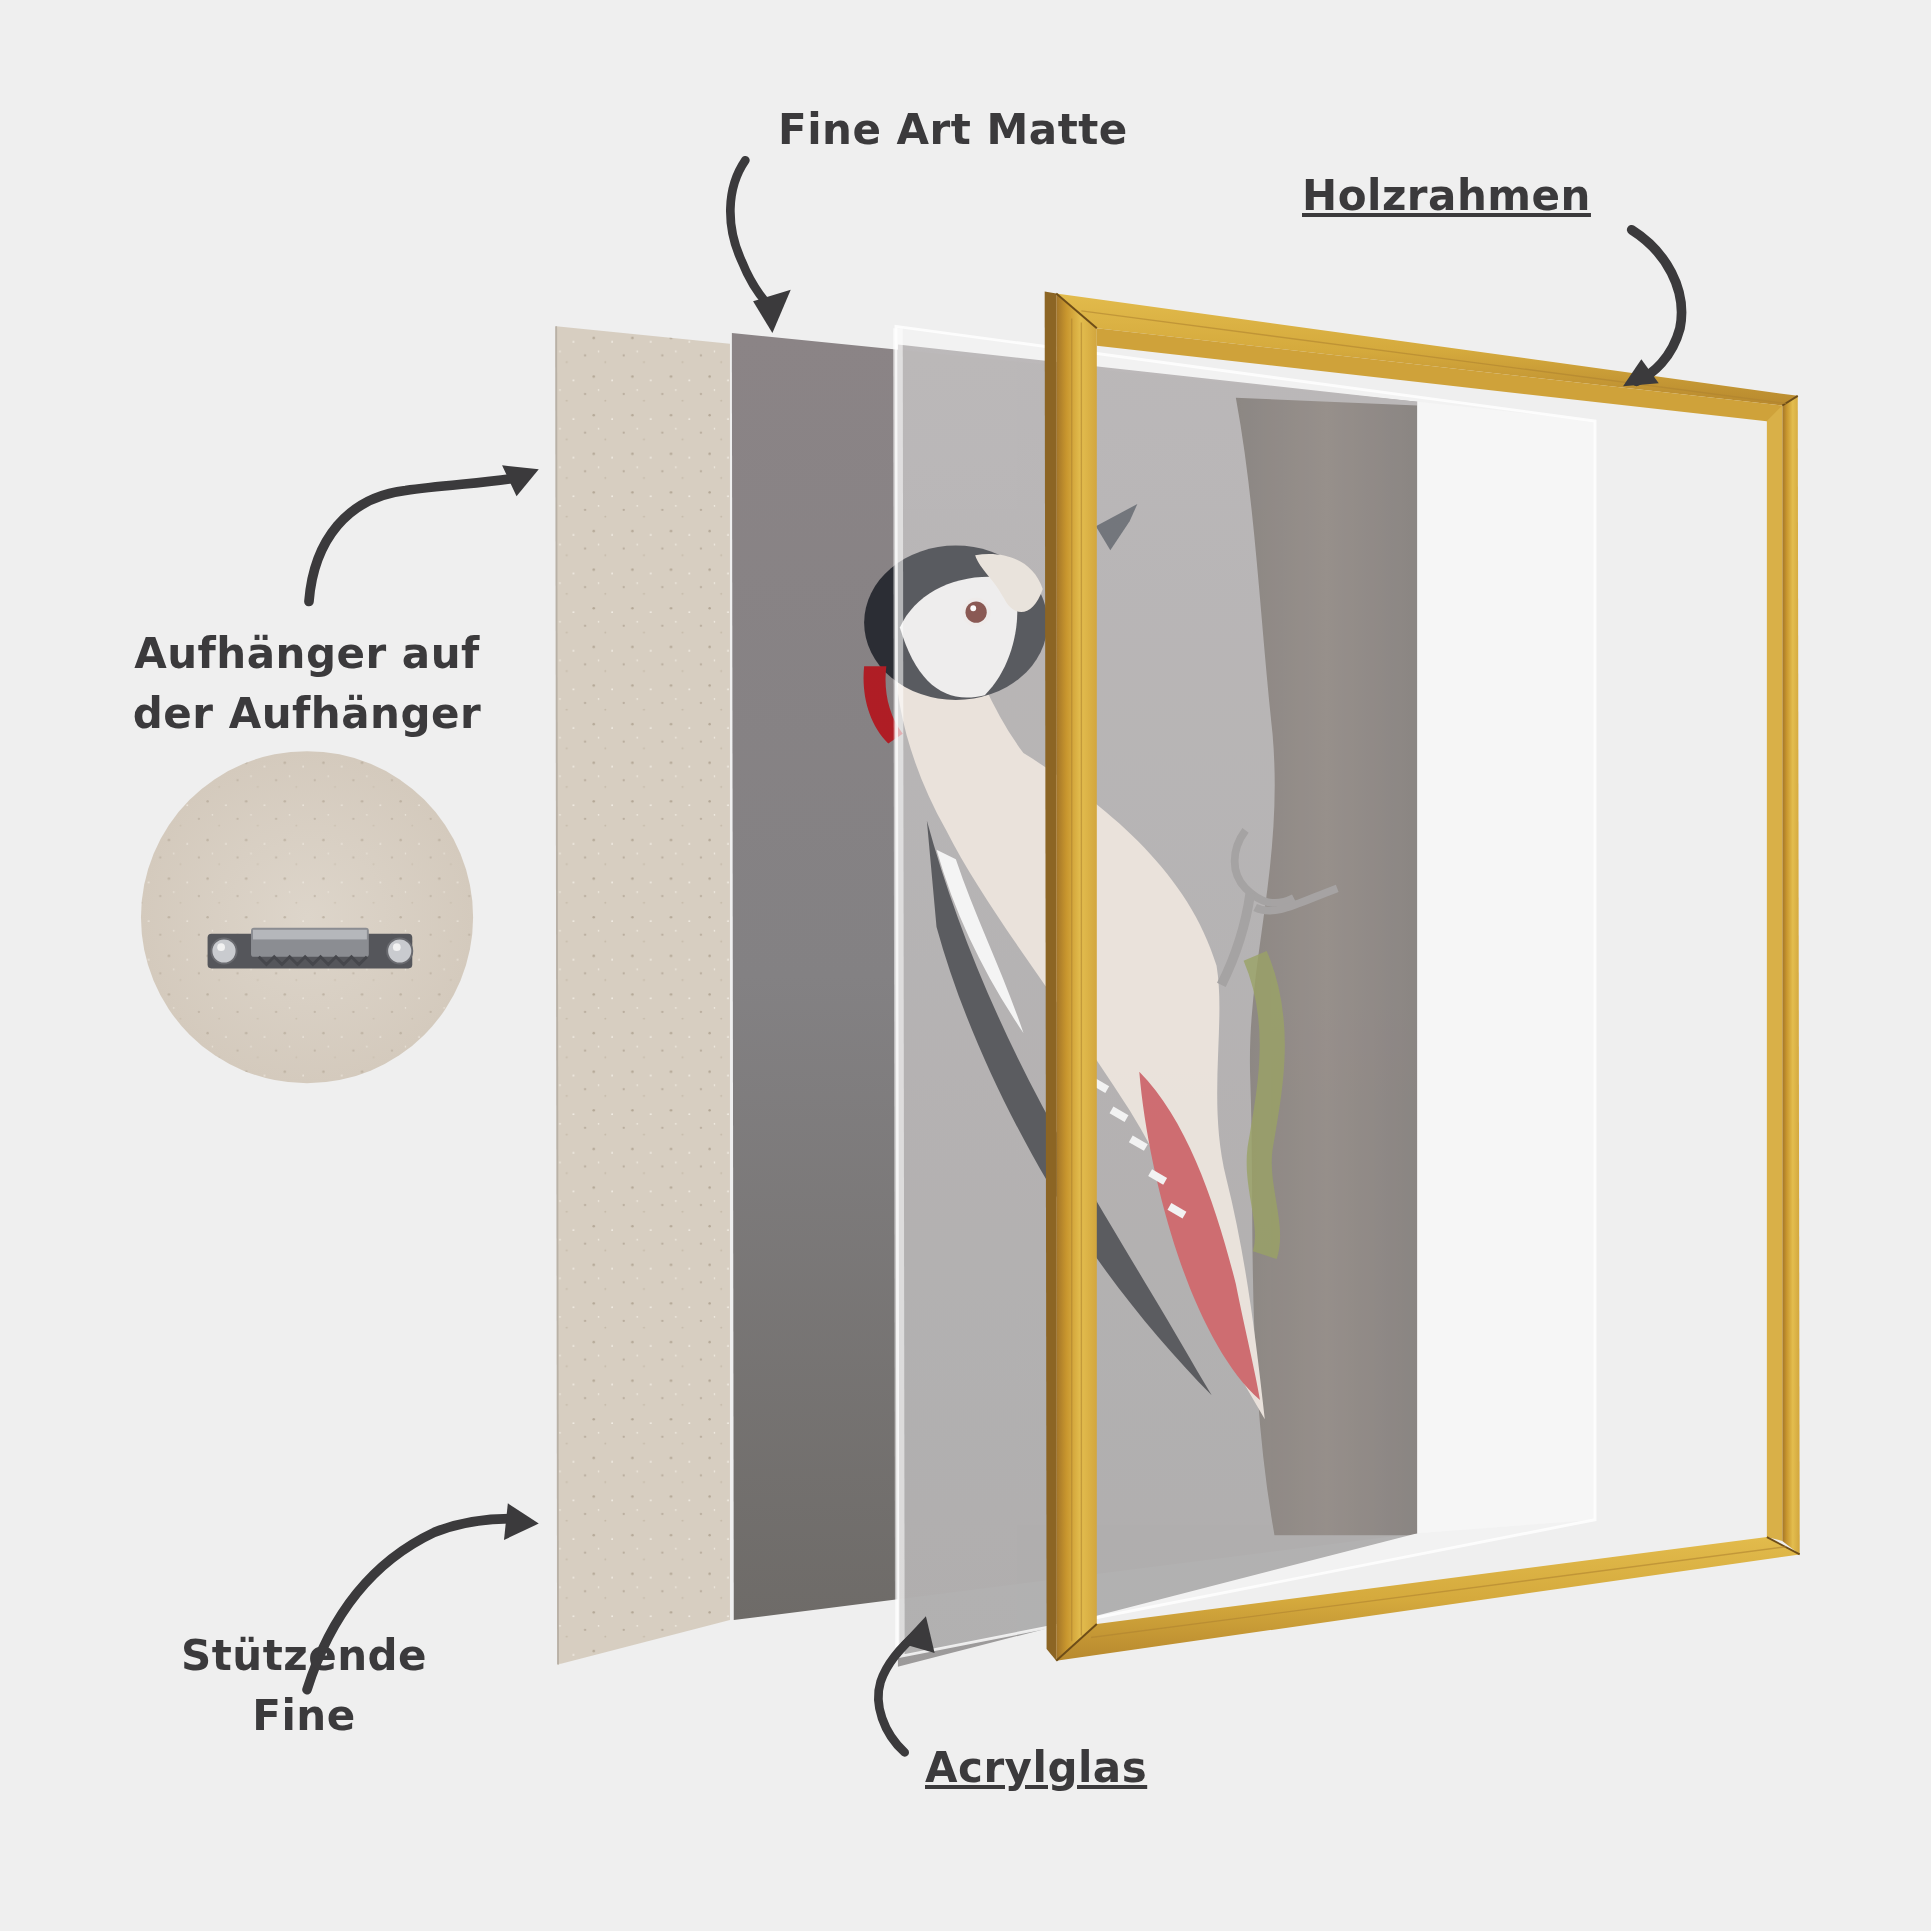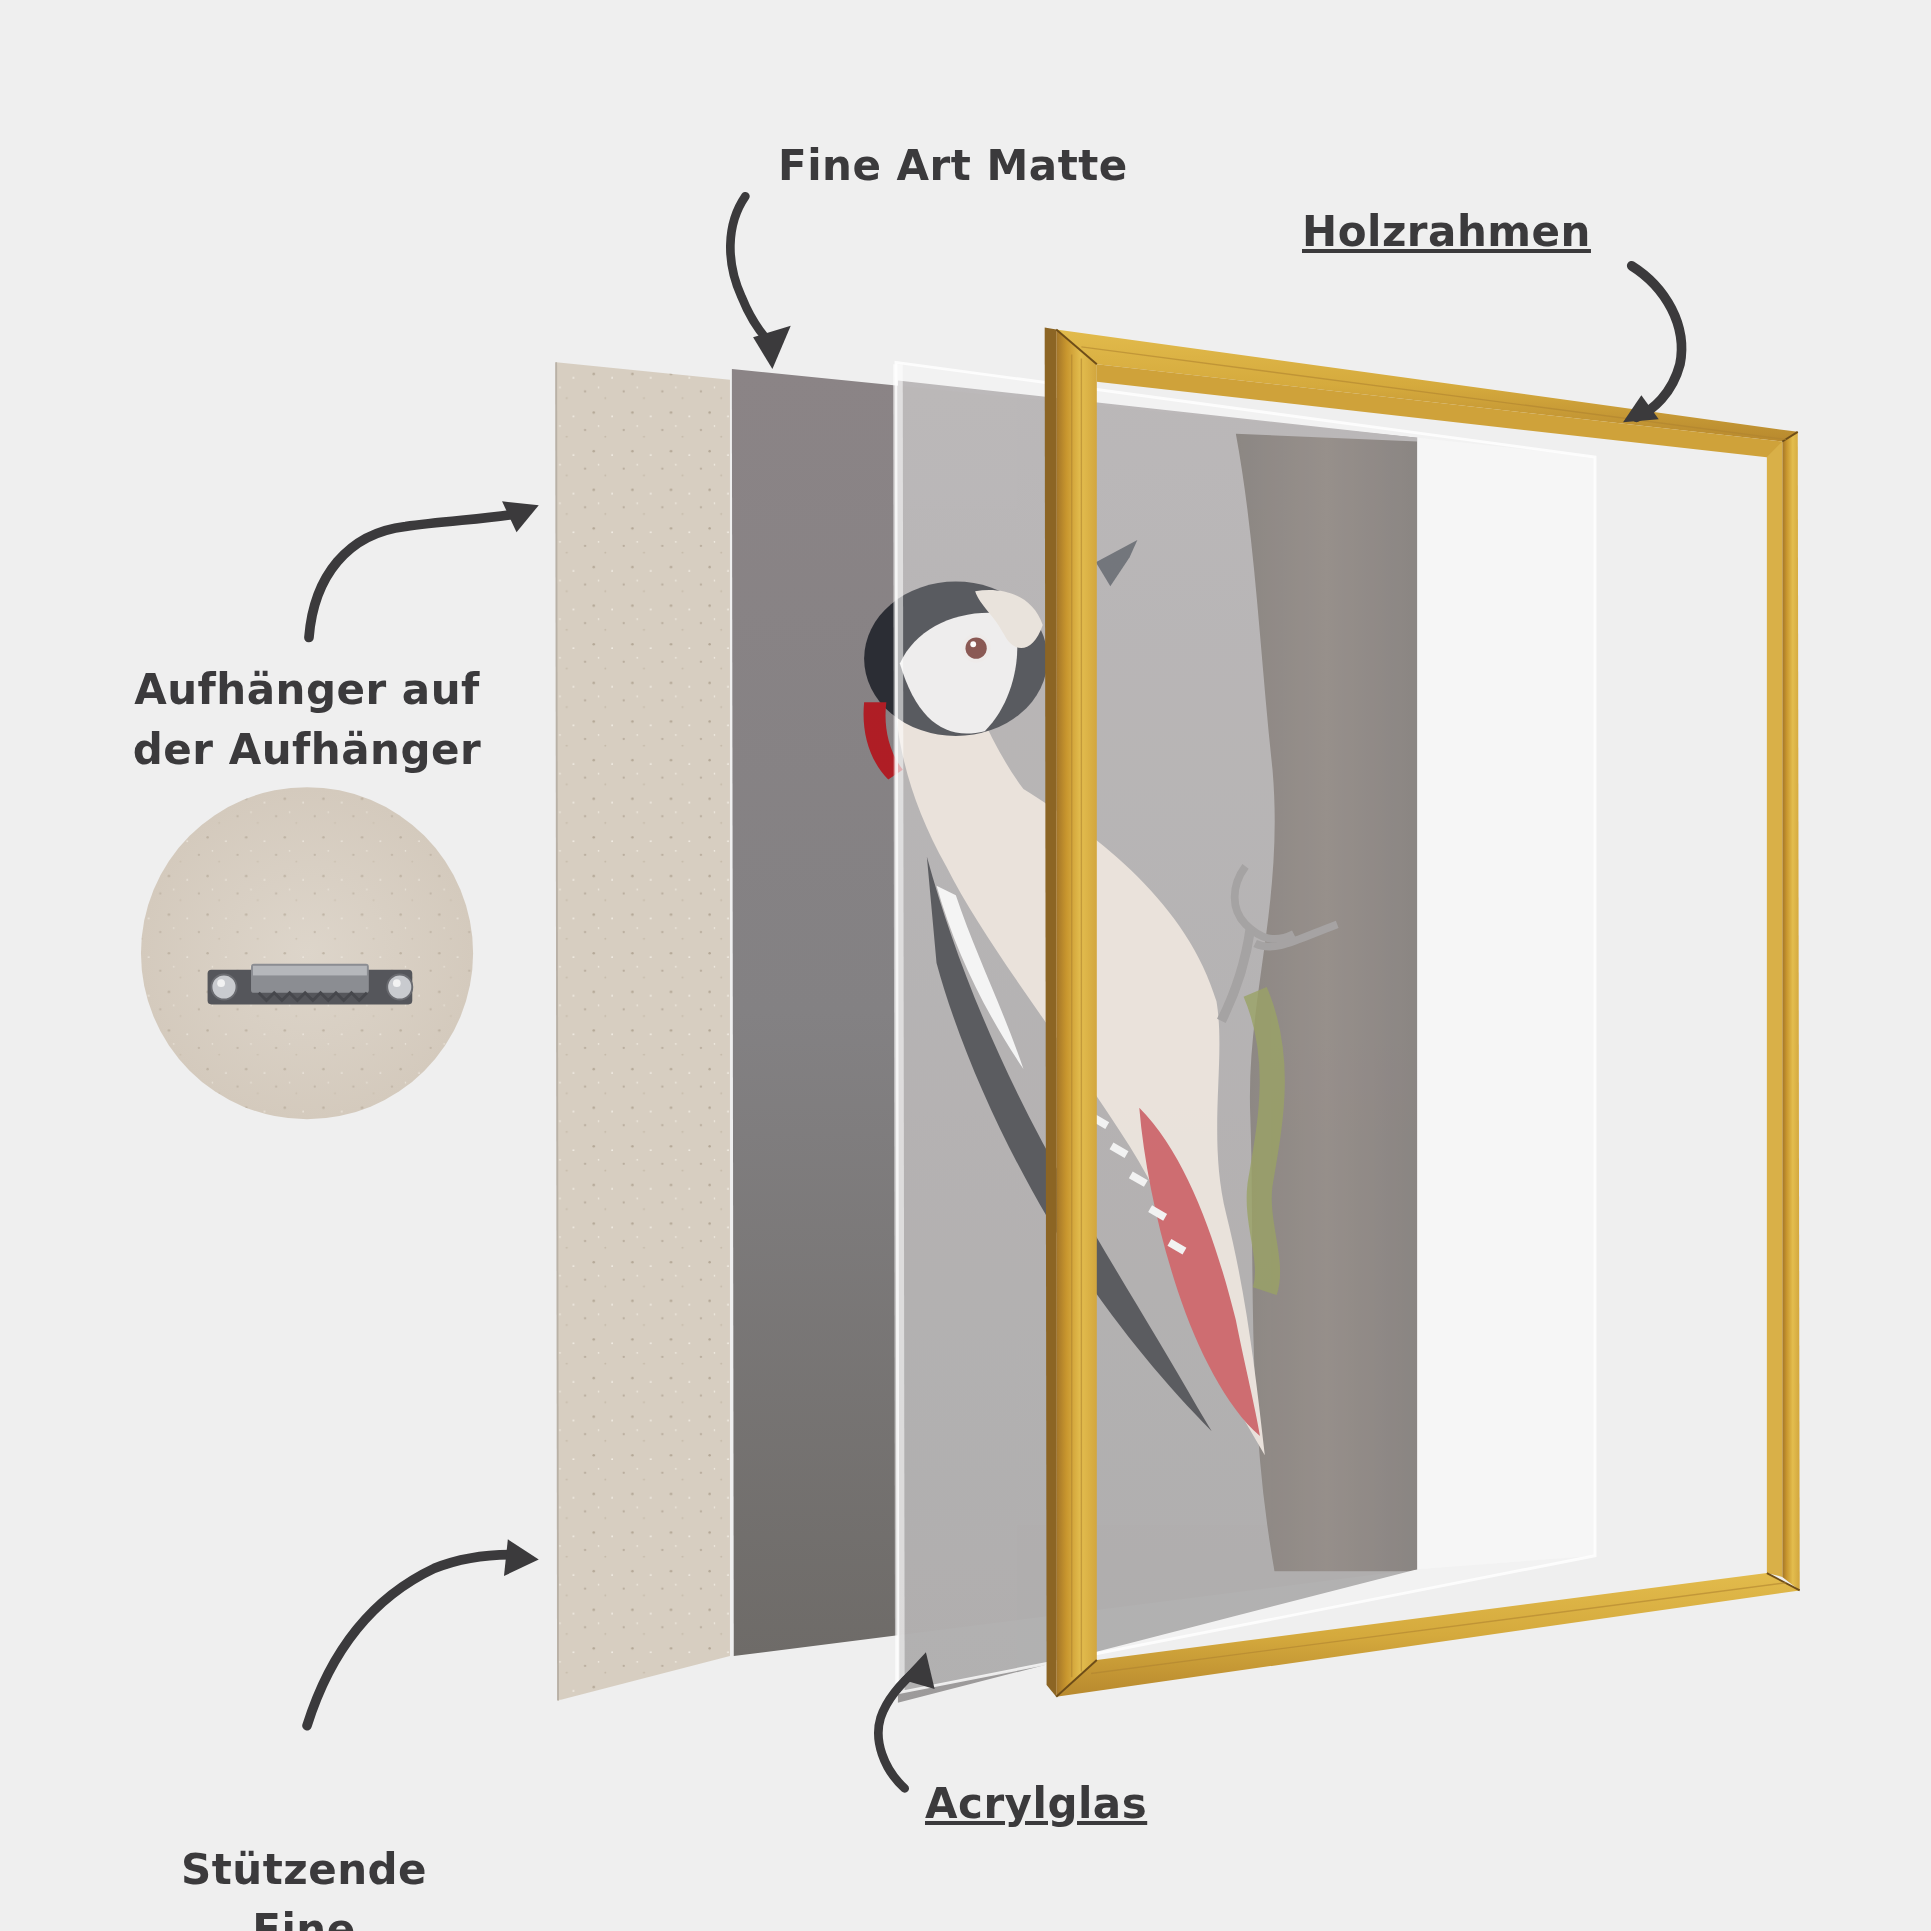--- a/index.html
+++ b/index.html
@@ -2,36 +2,36 @@
 <html><head>
 <meta charset="utf-8">
 <style>
   html, body { margin: 0; padding: 0; }
   body {
     width: 1931px; height: 1931px; overflow: hidden;
     background: #efefef;
     font-family: "DejaVu Sans", "Liberation Sans", sans-serif;
     position: relative;
   }
-  .stage { position: absolute; left: 0; top: 0; width: 1931px; height: 1461px; margin-top: 36px; }
+  .stage { position: absolute; left: 0; top: 0; width: 1931px; height: 1461px; }
   .label {
     position: absolute;
     color: #3b3a3c;
     font-weight: bold;
     font-size: 42px;
     line-height: 60px;
     letter-spacing: 0.5px;
     white-space: nowrap;
   }
   .label .line { display: block; }
   .label.center { text-align: center; }
   #lbl-paper { left: 778px; top: 100px; }
   #lbl-frame { left: 1302px; top: 166px; text-decoration: underline; }
   #lbl-hanger { left: 114px; top: 624px; width: 386px; }
-  #lbl-board { left: 159px; top: 1804px; width: 290px; }
+  #lbl-board { left: 159px; top: 1626px; width: 290px; }
   #lbl-acrylic { left: 925px; top: 1738px; text-decoration: underline; }
   svg { position: absolute; left: 0; top: 0; }
 </style>
 </head>
 <body>
 
 <div class="stage">
 
   <svg width="1931" height="1931" viewBox="0 0 2000 2000">
     <defs>

